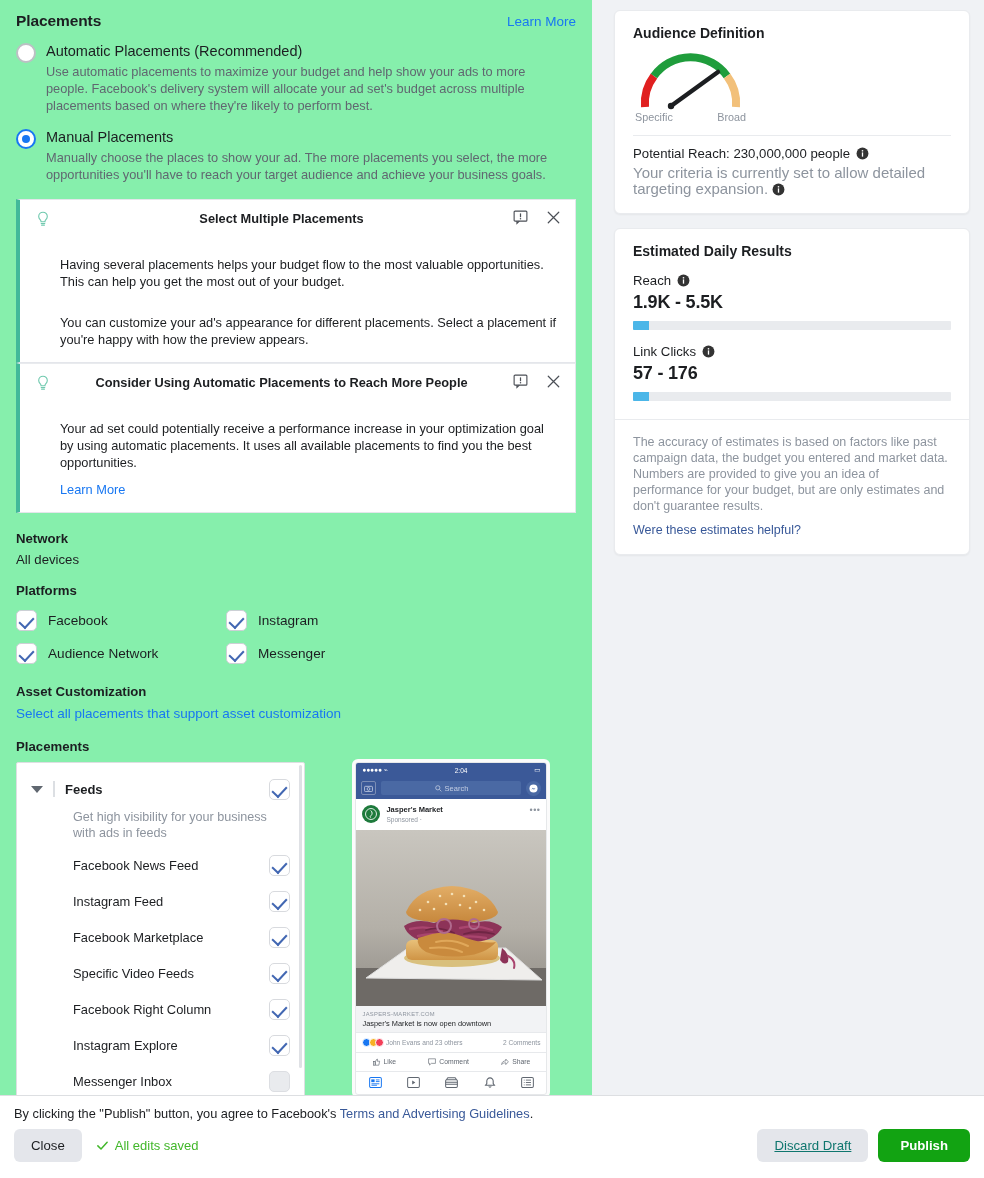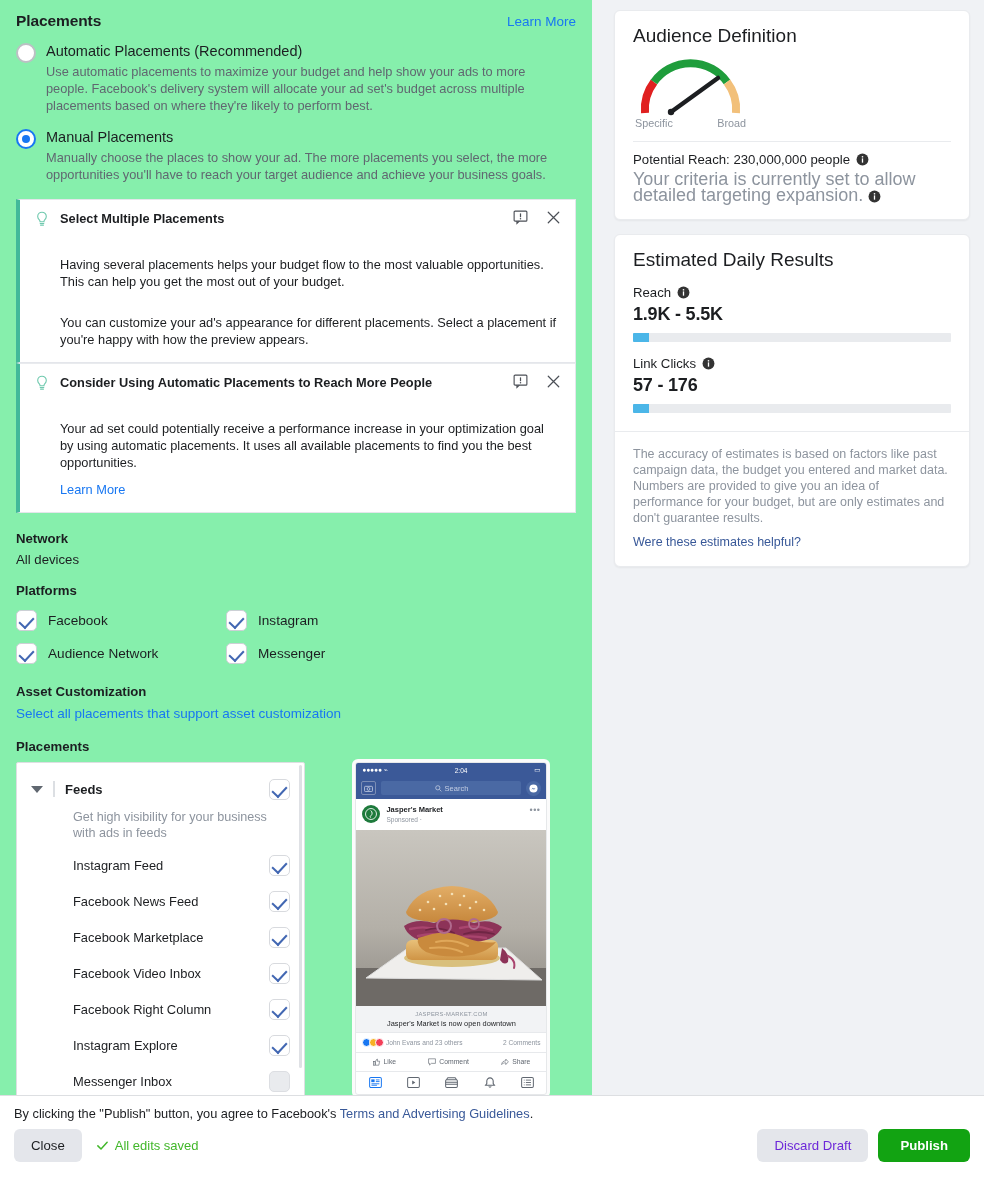--- a/index.html
+++ b/index.html
@@ -50,21 +50,21 @@
   .radio-desc { font-size:12.8px; color:#606770; line-height:17px; margin-top:3px; max-width:505px;}
 
   
   .tips { margin:16px 16px 0 16px; }
   .tip {
     position:relative; background:#fff; border:1px solid #e4e6eb;
     border-left:4px solid #42b99a;
     padding:10px 14px 14px 14px;
   }
   .tip + .tip { border-top:1px solid #e9ebee; }
-  .tip-head { display:flex; align-items:flex-start; }
+  .tip-head { display:flex; align-items:flex-start;text-align:center; }
   .bulb { width:18px; flex:0 0 18px; margin-right:8px; margin-top:1px; }
   .tip-title { font-size:12.8px; font-weight:700; color:#1c1e21; flex:1; line-height:16px; padding-top:1px;}
   .tip-icons { display:flex; align-items:center; gap:18px; margin-left:10px; }
   .tip-icons svg { display:block; cursor:pointer; }
   .tip-p { font-size:12.8px; color:#1c1e21; line-height:17px; margin:24px 0 0 26px; }
   .tip-link { font-size:12.8px; color:#1877f2; margin:11px 0 0 26px; display:inline-block; cursor:pointer;}
 
   
   .h-sm { font-size:13.2px; font-weight:700; color:#1c1e21; }
   .txt-sm { font-size:13.2px; color:#1c1e21; }
@@ -111,48 +111,48 @@
   .ph-bar { background:#3b5998; height:22px; display:flex; align-items:center; padding:0 5px; gap:5px;}
   .ph-sq { width:15px;height:14px;border:1.2px solid #7b8db5; border-radius:2px; display:flex;align-items:center;justify-content:center;}
   .ph-search { flex:1; height:14px; background:#4a69a4; border-radius:2px; color:#c3cde3; font-size:7.5px; display:flex;align-items:center;justify-content:center; gap:3px;}
   .ph-msg { width:15px;height:15px;border-radius:50%;background:#4a69a4; display:flex;align-items:center;justify-content:center;}
   .ph-head { display:flex; padding:6px 6px; background:#fff;}
   .ph-logo { width:18px;height:18px;border-radius:50%;background:#1e7a3c; margin-right:6px; flex:0 0 auto; display:flex;align-items:center;justify-content:center;}
   .ph-name { font-size:7.5px; font-weight:700; color:#1c1e21; line-height:10px;}
   .ph-sub { font-size:6.5px; color:#8d949e; line-height:9px;}
   .ph-more { margin-left:auto; color:#8d949e; font-size:9px; letter-spacing:.5px;}
   .ph-img { height:176px; position:relative; overflow:hidden; background:#b9b5ae;}
-  .ph-link { background:#f2f3f5; padding:5px 6px 4px 6px; border-bottom:1px solid #e7e9ec;text-align:center;}
+  .ph-link { background:#f2f3f5; padding:5px 6px 4px 6px; border-bottom:1px solid #e7e9ec;}
   .ph-dom { font-size:5.8px; color:#8d949e; letter-spacing:.3px; text-transform:uppercase;}
   .ph-head2 { font-size:7.4px; color:#1c1e21; margin-top:1.5px; font-weight:400;}
   .ph-social { display:flex; align-items:center; padding:5px 6px; font-size:6.6px; color:#8d949e;}
   .rxn { display:flex; margin-right:4px;}
   .rxn i { width:9px;height:9px;border-radius:50%; display:inline-block; margin-right:-2.5px; border:1px solid #fff;}
   .ph-actions { display:flex; border-top:1px solid #e7e9ec; padding:5px 0; justify-content:space-around; font-size:6.8px; color:#606770;}
   .ph-act { display:flex; align-items:center; gap:3px;}
   .ph-nav { display:flex; border-top:1px solid #e7e9ec; padding:5px 0; justify-content:space-around;}
   .ph-nav svg { display:block; }
   .pv-line { height:1px; background:#dcdee2; margin:8px 0 0 0;}
   .pv-link { text-align:center; color:#1877f2; font-size:13.2px; margin-top:11px; cursor:pointer;}
 
   
   .right-col { position:absolute; left:600px; top:0; width:384px; height:1095px; }
   .card {
     background:#fff; border:1px solid #e9ebee; border-radius:6px;
     margin:10px 14px 0 14px; box-shadow:0 1px 2px rgba(0,0,0,.05);
   }
   .card-pad { padding:14px 18px 16px 18px; }
-  .card-title { font-size:19px; font-weight:400; color:#1c1e21; }
+  .card-title { font-size:14px; font-weight:700; color:#1c1e21; }
   .gauge-row { display:flex; align-items:flex-start; margin-top:8px; }
   .gauge { width:115px; flex:0 0 115px; }
   .gauge-labels { display:flex; justify-content:space-between; font-size:10.8px; color:#8d949e; margin-top:-4px; padding:0 2px;}
   .gauge-note { font-size:12.6px; color:#1c1e21; line-height:17px; margin-left:34px; padding-top:6px; width:110px;}
   .hr { height:1px; background:#e9ebee; margin:12px 0 10px 0;}
   .reach-line { font-size:13.2px; color:#1c1e21; display:flex; align-items:center; gap:6px;}
-  .reach-sub { font-size:18px; color:#8d949e; line-height:16px; margin-top:4px;}
+  .reach-sub { font-size:15px; color:#8d949e; line-height:16px; margin-top:4px;}
   .info { display:inline-flex; vertical-align:-2px; }
 
   .metric-label { font-size:13.2px; color:#1c1e21; display:flex; align-items:center; gap:6px; margin-top:14px;}
   .metric-val { font-size:18px; font-weight:700; color:#1c1e21; margin-top:4px; letter-spacing:-.2px;}
   .bar { height:9px; background:#e9ebee; border-radius:1px; margin-top:8px; position:relative; overflow:hidden;}
   .bar i { position:absolute; left:0; top:0; height:9px; background:#4bb6e8; }
   .card-sep { height:1px; background:#e9ebee; }
   .fine { font-size:12.5px; color:#8d949e; line-height:16px; }
   .fine-link { font-size:12.5px; color:#385898; margin-top:9px; display:inline-block; cursor:pointer;}
 
@@ -164,21 +164,21 @@
   .legal { font-size:12.8px; color:#1c1e21; padding:10px 14px 0 14px; }
   .legal a { color:#385898; text-decoration:none; }
   .btn-row { display:flex; align-items:center; padding:8px 14px 0 14px; }
   .btn {
     border-radius:6px; font-size:13.2px; cursor:pointer; border:none;
     font-family:"Liberation Sans", sans-serif;
   }
   .btn-close { background:#e4e6eb; color:#1c1e21; padding:9px 17px; font-weight:400;}
   .saved { display:flex; align-items:center; gap:6px; color:#42b72a; font-size:13px; margin-left:14px;}
   .spacer { flex:1; }
-  .btn-discard { background:#e4e6eb; color:#6d28d9; padding:9px 17px; }
+  .btn-discard { background:#e4e6eb; color:#0f766e; padding:9px 17px;text-decoration:underline; }
   .btn-publish { background:#12a312; color:#fff; padding:9px 22px; font-weight:700; margin-left:10px;}
 </style>
 </head>
 <body>
 
 <div class="root">
 
   <div class="tab-indicator"></div>
 
   <div class="left-col">
@@ -311,33 +311,33 @@
 
         <div class="pl-row" style="margin-top:8px">
           <span class="caret"></span>
           <span class="vbar"></span>
           <span class="pl-group-title">Feeds</span>
           <span class="pl-cb on"></span>
         </div>
         <div class="pl-desc">Get high visibility for your business with ads in feeds</div>
 
         <div class="pl-item">
+          <span class="pl-item-label">Facebook News Feed</span>
+          <span class="pl-cb on"></span>
+        </div>
+        <div class="pl-item">
           <span class="pl-item-label">Instagram Feed</span>
           <span class="pl-cb on"></span>
         </div>
         <div class="pl-item">
-          <span class="pl-item-label">Facebook News Feed</span>
-          <span class="pl-cb on"></span>
-        </div>
-        <div class="pl-item">
           <span class="pl-item-label">Facebook Marketplace</span>
           <span class="pl-cb on"></span>
         </div>
         <div class="pl-item">
-          <span class="pl-item-label">Facebook Video Inbox</span>
+          <span class="pl-item-label">Specific Video Feeds</span>
           <span class="pl-cb on"></span>
         </div>
         <div class="pl-item">
           <span class="pl-item-label">Facebook Right Column</span>
           <span class="pl-cb on"></span>
         </div>
         <div class="pl-item">
           <span class="pl-item-label">Instagram Explore</span>
           <span class="pl-cb on"></span>
         </div>

